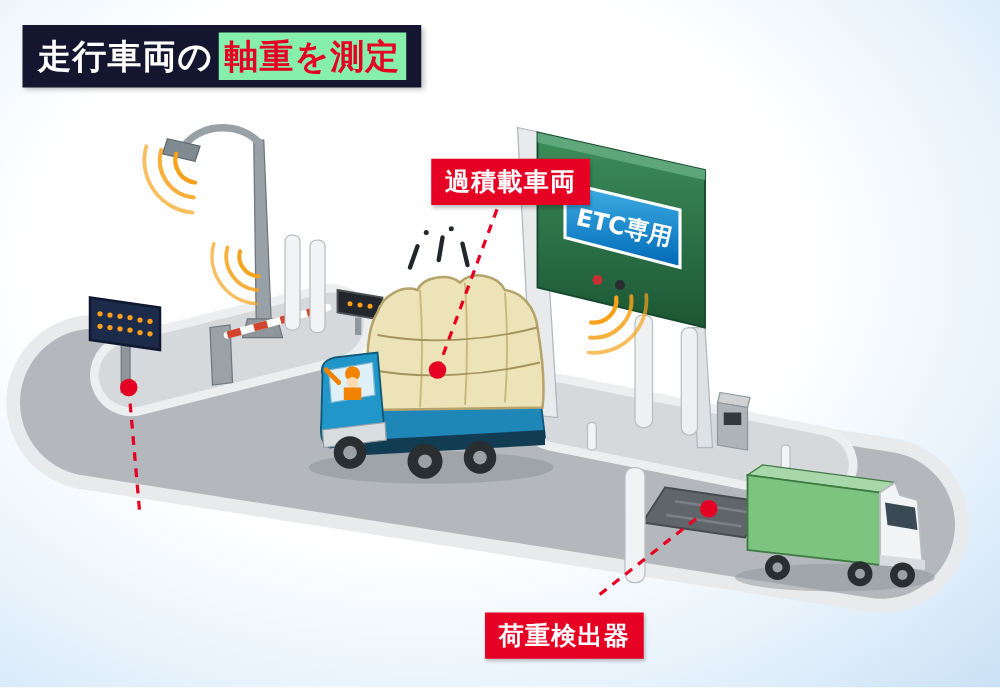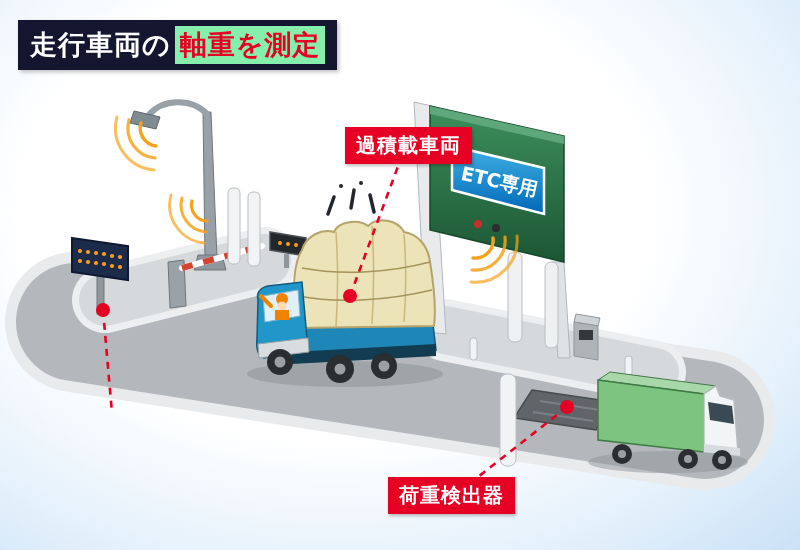--- a/index.html
+++ b/index.html
@@ -197,15 +197,15 @@
     <circle cx="103" cy="310" r="7" fill="#e60023"></circle>
     <circle cx="567" cy="407" r="7" fill="#e60023"></circle>
   </svg>
 
   <div class="title-banner">
     <span>走行車両の</span>
     <span class="title-highlight">軸重を測定</span>
   </div>
 
   <div class="callout" style="left:345px;top:127px;">過積載車両</div>
-  <div class="callout" style="left:388px;top:477px;">荷重検出器</div>
+  <div class="callout" style="left:388px;top:490px;">荷重検出器</div>
 
 </div>
 
 </body></html>

